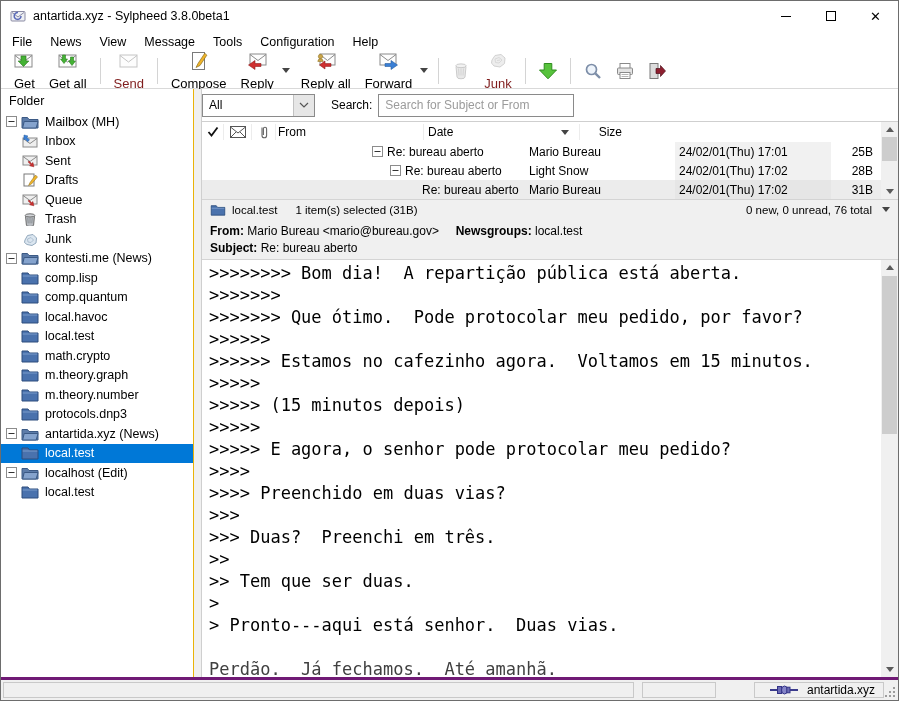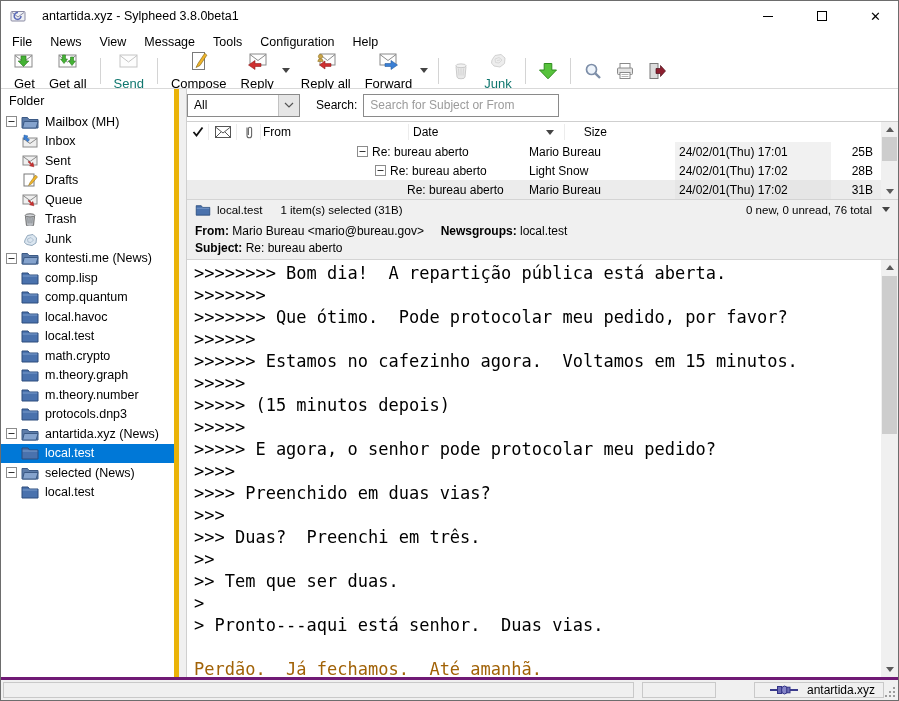--- a/index.html
+++ b/index.html
@@ -2,47 +2,47 @@
 <html><head>
 <meta charset="utf-8">
 <style>
   * { box-sizing: border-box; margin: 0; padding: 0; }
   html,body { width:899px; height:701px; overflow:hidden; }
   body { font-family:"Liberation Sans", sans-serif; font-size:12px; color:#000; background:#fff; }
 
   .window { position:absolute; inset:0; border:1px solid #6d6d6d; background:#fff; display:flex; flex-direction:column; }
 
   
-  .titlebar { height:30px; display:flex; align-items:center; background:#fff; flex:0 0 auto;gap:9px; }
+  .titlebar { height:30px; display:flex; align-items:center; background:#fff; flex:0 0 auto; }
   .titlebar .appicon { margin:0 7px 0 9px; flex:0 0 auto; }
   .title-text { font-size:12.5px; color:#000; white-space:nowrap; }
   .caption-spacer { flex:1; }
   .caption-btn { width:45px; height:29px; display:flex; align-items:center; justify-content:center; }
   .min-glyph { width:10px; height:1px; background:#000; }
   .max-glyph { width:10px; height:10px; border:1px solid #000; }
   .close-glyph { font-size:13px; line-height:1; color:#000; font-family:"DejaVu Sans", sans-serif; }
 
   
   .menubar { height:22px; display:flex; align-items:center; padding-left:2px; background:#fff; flex:0 0 auto; }
   .menu-item { padding:3px 9px; font-size:12.5px; white-space:nowrap; }
 
   
   .toolbar { height:36px; display:flex; align-items:center; padding-left:6px; background:#fff;
              border-bottom:1px solid #d9d9d9; flex:0 0 auto; }
   .tbtn { display:flex; align-items:center; gap:5px; padding:4px 7px; font-size:13px; white-space:nowrap;flex-direction:column; }
   .tbtn.icon-only { padding:4px 6px; }
   .tsep { width:1px; height:26px; background:#d4d4d4; margin:0 6px; flex:0 0 auto; }
   .drop-btn { padding:4px 4px; margin-left:-3px; display:flex; align-items:center; }
   .drop-tri { width:0; height:0; border-left:4px solid transparent; border-right:4px solid transparent; border-top:5px solid #444; }
-  .disabled-label { color:#0f766e; }
+  .disabled-label { color:#7f1d1d; }
   .dim { opacity:.5; filter:grayscale(1); }
 
   
   .main { flex:1 1 auto; display:flex; min-height:0; }
-  .folder-pane { width:178px; flex:0 0 auto; background:#fff; border-right:5px solid #eab308; overflow:hidden;text-align:right; }
+  .folder-pane { width:193px; flex:0 0 auto; background:#fff; border-right:1px solid #eab308; overflow:hidden;text-align:right; }
   .pane-header { height:23px; display:flex; align-items:center; padding-left:8px; font-size:12.5px; }
   .tree { }
   .trow { height:19.5px; display:flex; align-items:center; font-size:12.5px; white-space:nowrap; }
   .trow .expander { width:11px; height:11px; margin:0 4px 0 5px; flex:0 0 auto; display:flex; }
   .trow.depth1 { padding-left:20px; }
   .trow .fic { margin-right:6px; flex:0 0 auto; }
   .trow.sel { background:#0078d7; color:#fff; }
   .splitter { width:8px; background:#f0f0f0; border-right:1px solid #cfcfcf; flex:0 0 auto; }
 
   .right-pane { flex:1 1 auto; display:flex; flex-direction:column; min-width:0; background:#fff; }
@@ -96,21 +96,21 @@
                 padding:4px 8px 0; font-size:12px; line-height:16.5px; }
   .mh-line { white-space:nowrap; overflow:hidden; }
   .mh-b { font-weight:bold; }
   .mh-gap { display:inline-block; width:10px; }
 
   
   .msg-body { flex:1 1 auto; position:relative; background:#fff; min-height:0; }
   .body-text { position:absolute; left:7px; right:18px; top:2px; bottom:0; overflow:hidden;
                font-family:"DejaVu Sans Mono", monospace; font-size:17px; }
   .bl { height:22px; line-height:22px; white-space:pre; color:#000000; }
-  .bl.plain { color:#a16207; }
+  .bl.plain { color:#404040; }
   .body-scroll { position:absolute; right:0; top:0; bottom:0; width:17px; background:#f0f0f0; }
   .body-thumb { position:absolute; left:1px; width:15px; top:16px; height:158px; background:#cdcdcd; }
   .tri-up { width:0; height:0; border-left:4px solid transparent; border-right:4px solid transparent; border-bottom:5px solid #5a5a5a; }
   .tri-dn { width:0; height:0; border-left:4px solid transparent; border-right:4px solid transparent; border-top:5px solid #5a5a5a; }
 
   
   .statusbar { height:23px; flex:0 0 auto; background:#f0f0f0; border-top:3px solid #701a75; position:relative; }
   .sb-seg { position:absolute; top:2px; bottom:2px; border:1px solid #c9c9c9; background:#f0f0f0; }
   .seg1 { left:2px; width:631px; }
   .seg2 { left:641px; width:74px; }
@@ -500,21 +500,21 @@
         </div>
         <div class="trow depth0">
           <span class="expander">
               <svg width="11" height="11">
                 <use href="#exp-minus"></use>
               </svg>
             </span>
           <svg class="fic" width="18" height="14">
               <use href="#fo-open"></use>
             </svg>
-          <span>selected (News)</span>
+          <span>localhost (Edit)</span>
         </div>
         <div class="trow depth1">
           <svg class="fic" width="18" height="14">
               <use href="#fo-closed"></use>
             </svg>
           <span>local.test</span>
         </div>
       </div>
     </div>
 

